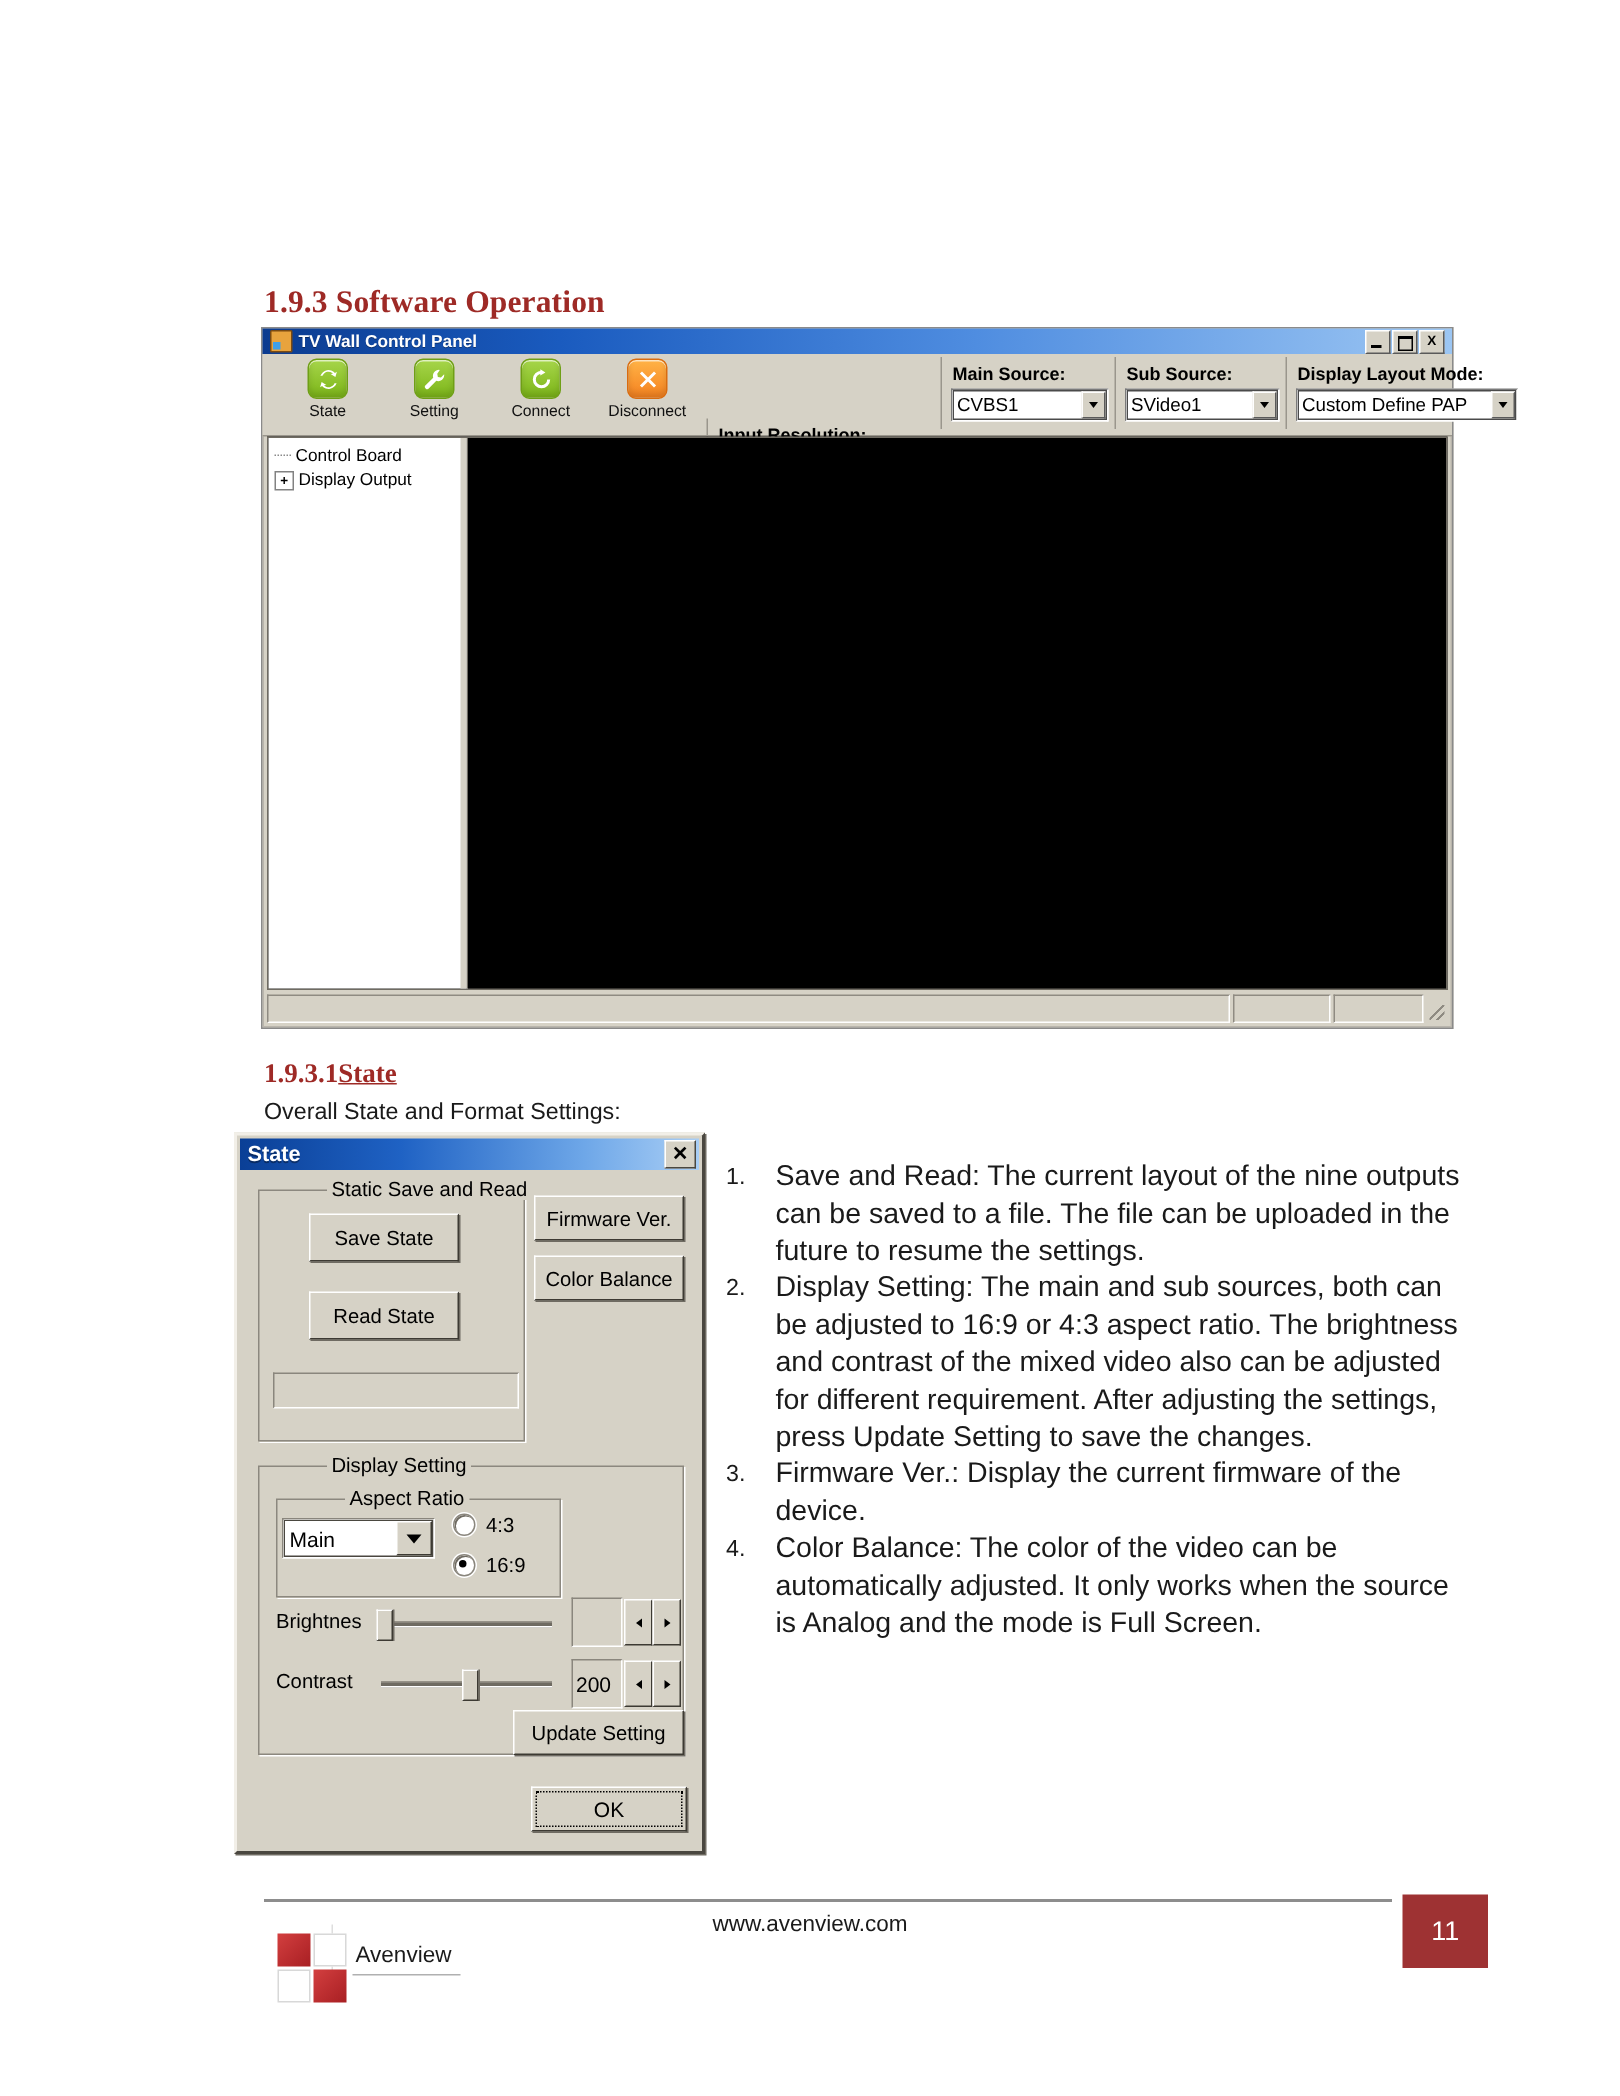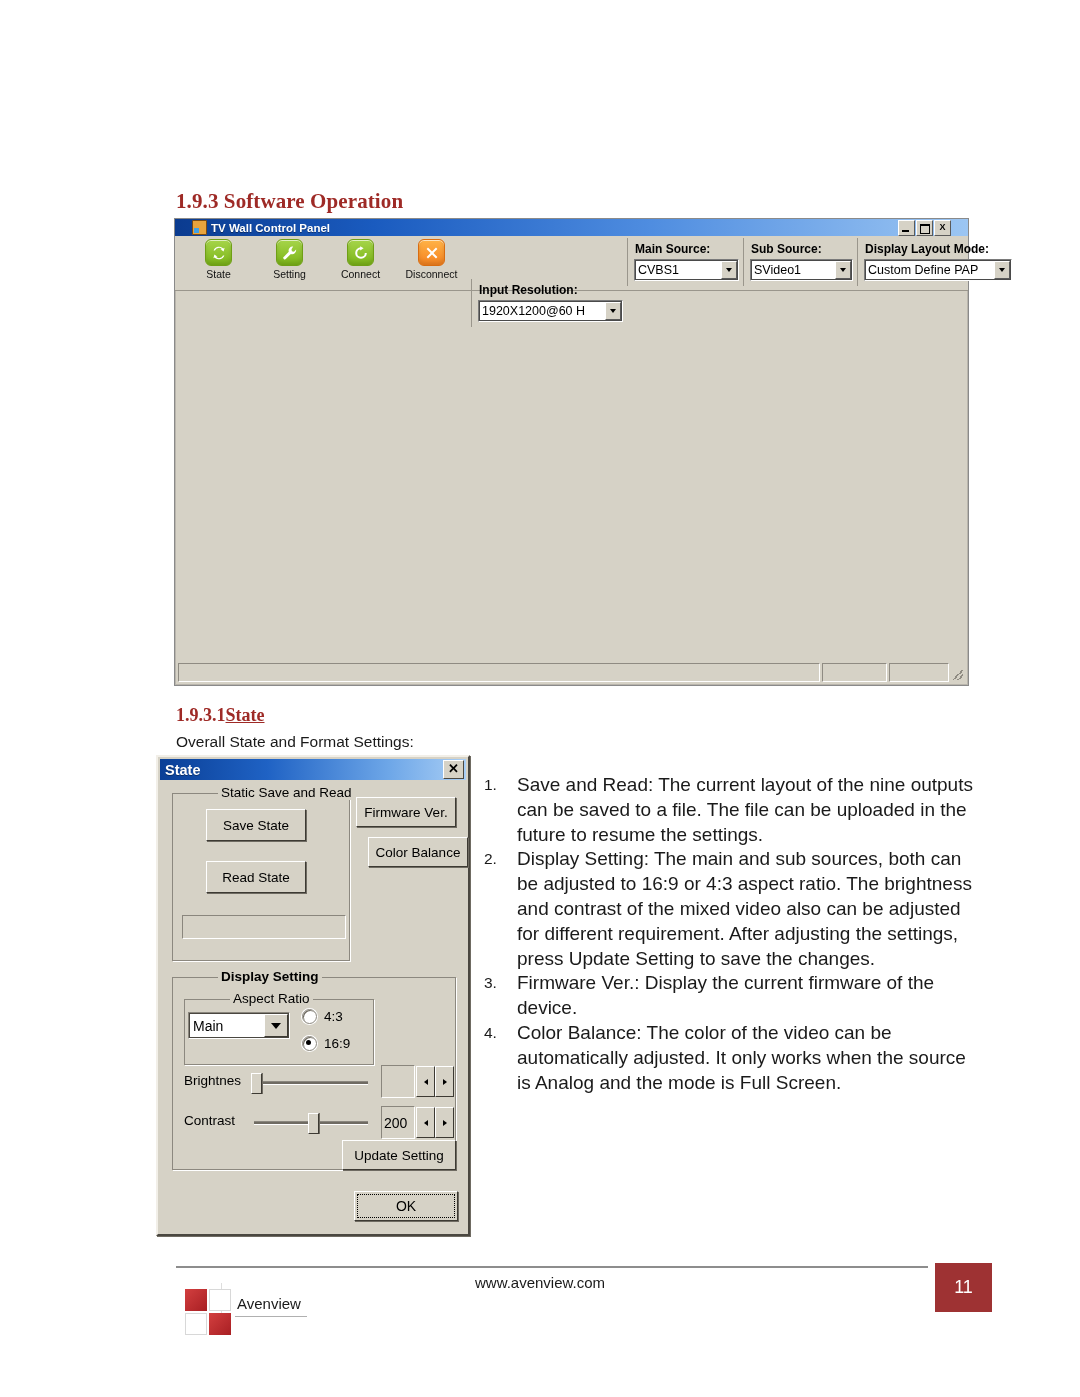--- a/index.html
+++ b/index.html
@@ -35,21 +35,21 @@
   .win{
     position:absolute;left:174px;top:218px;width:793px;height:466px;
     background:#d6d2c6;
     border:1px solid #8a8a8a;
     box-shadow:0 0 0 1px #b9b5ac inset;
   }
   .titlebar{
     height:17px;
     background:linear-gradient(to right,#0b3b8f 0%,#1a5bbf 25%,#4f8de0 60%,#9cc6f3 100%);
     display:flex;align-items:center;
-    padding:0 16px;
+    padding:0 4px;
   }
   .titlebar .ticon{
     width:13px;height:13px;margin-right:4px;margin-left:1px;
     background:#e8a33d;border:1px solid #7a4a12;
     position:relative;border-radius:1px;flex:0 0 auto;
   }
   .titlebar .ticon:after{
     content:"";position:absolute;left:1px;bottom:1px;width:5px;height:5px;
     background:#3fa0e8;
   }
@@ -414,20 +414,33 @@
             <div class="cval">Custom Define PAP</div>
             <div class="carrow">
                 <i></i>
               </div>
           </div>
         </div>
 
       </div>
     </div>
 
+    <div class="client">
+      <div class="tree">
+        <div class="tnode">
+          <span class="tplug dots"></span>
+          <span>Control Board</span>
+        </div>
+        <div class="tnode">
+          <span class="tplug box">+</span>
+          <span>Display Output</span>
+        </div>
+      </div>
+      <div class="splitbar"></div>
+    </div>
 
     <div class="statusbar">
       <div class="sb-pane sb-main"></div>
       <div class="sb-pane sb-s1"></div>
       <div class="sb-pane sb-s2"></div>
       <div class="sb-grip"></div>
     </div>
   </div>
 
   <div class="h4">
@@ -443,23 +456,23 @@
     </div>
 
     <div class="gbox" style="left:14px;top:36px;width:176px;height:166px;">
       <div class="gtitle">Static Save and Read</div>
     </div>
     <div class="btn95" style="left:48px;top:52px;width:98px;height:30px;">Save State</div>
     <div class="btn95" style="left:48px;top:104px;width:98px;height:30px;">Read State</div>
     <div class="sunken" style="left:24px;top:158px;width:162px;height:22px;"></div>
 
     <div class="btn95" style="left:198px;top:40px;width:98px;height:28px;">Firmware Ver.</div>
-    <div class="btn95" style="left:210px;top:80px;width:98px;height:28px;">Color Balance</div>
-
-    <div class="gbox" style="left:14px;top:220px;width:282px;height:191px;font-weight:bold;">
+    <div class="btn95" style="left:198px;top:80px;width:98px;height:28px;">Color Balance</div>
+
+    <div class="gbox" style="left:14px;top:220px;width:282px;height:191px;">
       <div class="gtitle">Display Setting</div>
     </div>
 
     <div class="gbox" style="left:26px;top:242px;width:188px;height:64px;">
       <div class="gtitle">Aspect Ratio</div>
     </div>
 
     <div class="dcombo" style="left:30px;top:255px;width:96px;height:25px;">
       <div class="dv">Main</div>
       <div class="da">

